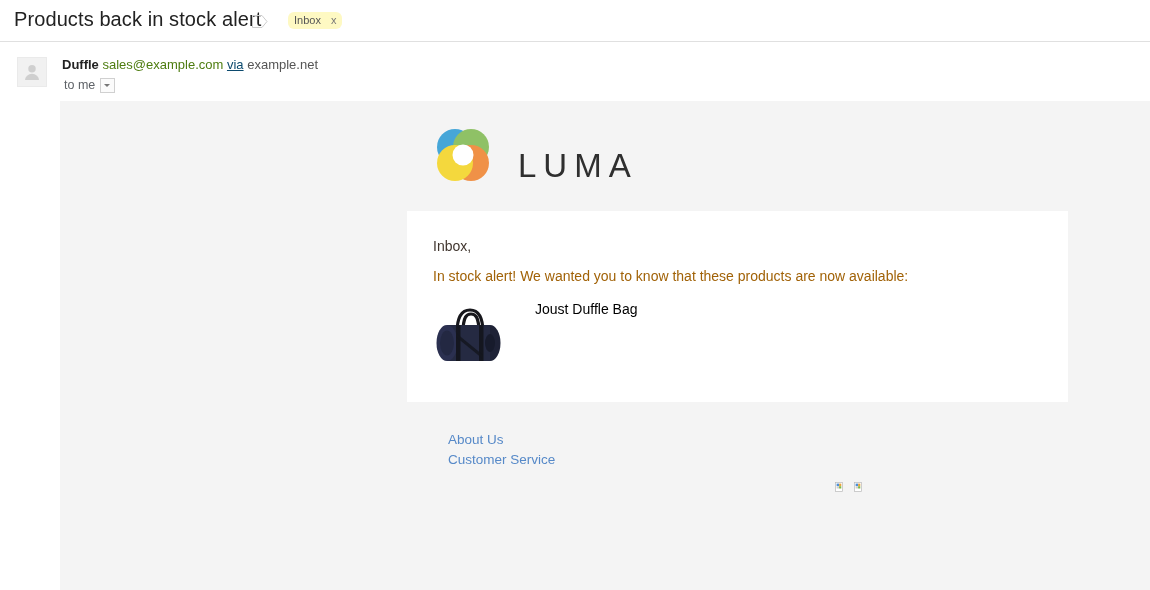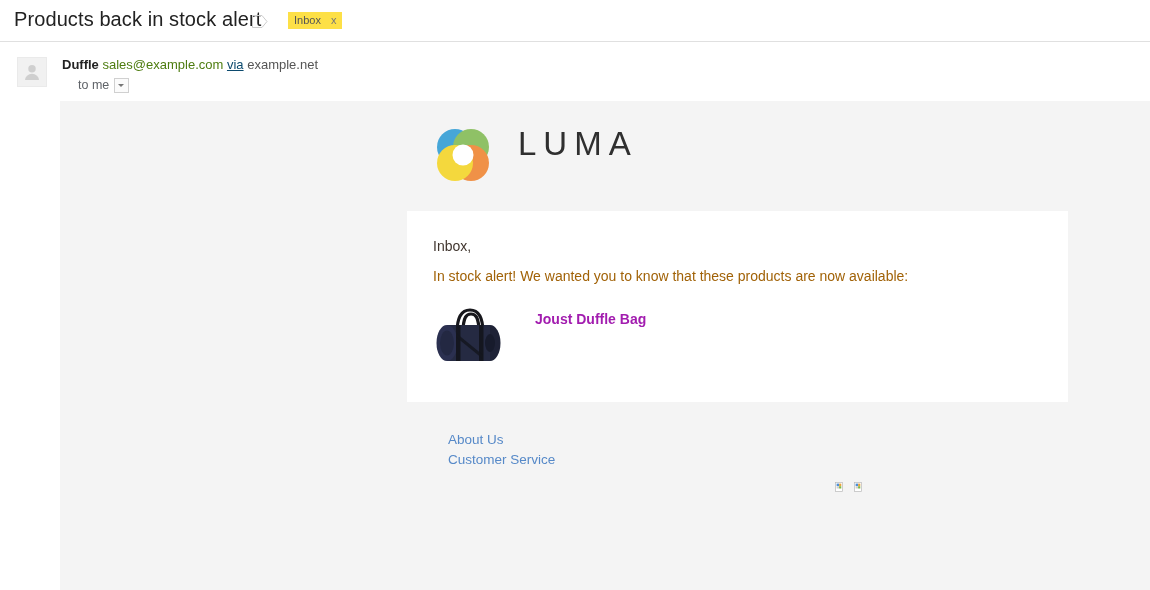--- a/index.html
+++ b/index.html
@@ -37,22 +37,22 @@
   }
   .label-tag-icon {
     position: absolute;
     left: 252px; top: 14px;
     width: 16px; height: 13px;
   }
   .inbox-chip {
     position: absolute;
     left: 288px; top: 12px;
     height: 17px;
-    background: #fde047;
-    border-radius: 0;
+    background: #fef9c3;
+    border-radius: 6px;
     display: flex;
     align-items: center;
     padding: 0 6px;
     box-sizing: border-box;
   }
   .inbox-chip .chip-label {
     font-size: 11px;
     color: #555555;
     line-height: 17px;
   }
@@ -97,21 +97,21 @@
     color: #222222;
   }
   .sender-email { color: #4d7c0f; }
   .via-word {
     text-decoration: underline;
     color: #0c4a6e;
   }
   .via-domain { color: #555555; }
   .to-line {
     position: absolute;
-    left: 78px; top: 34px;
+    left: 64px; top: 34px;
     font-size: 12.5px;
     color: #5f6368;
     line-height: 16px;
     display: flex;
     align-items: center;
   }
   .caret-box {
     display: inline-block;
     width: 13px; height: 13px;
     border: 1px solid #d0d0d0;
@@ -136,21 +136,21 @@
     width: 1090px;
     height: 489px;
     background: #f4f4f4;
     overflow: hidden;
   }
 
   .logo-row {
     position: absolute;
     left: 373px; top: 24px;
     display: flex;
-    align-items: flex-start;
+    align-items: flex-end;
   }
   .logo-mark {
     width: 60px; height: 60px;
     position: relative;
   }
   .logo-word {
     font-size: 33px;
     letter-spacing: 7px;
     color: #2f2f2f;
     margin-left: 25px;
@@ -184,24 +184,24 @@
     display: flex;
     align-items: flex-start;
   }
   .product-image {
     width: 78px; height: 70px;
     position: relative;
     flex: none;
   }
   .product-link {
     margin-left: 24px;
-    margin-top: 12px;
+    margin-top: 2px;
     font-size: 14px;
-    font-weight: bold;
-    color: #a21caf;
+    font-weight: normal;
+    color: #000000;
     text-decoration: none;
     cursor: pointer;
     white-space: nowrap;
   }
 
   .footer-links {
     position: absolute;
     left: 373px; top: 329px; margin-left: 15px;
   }
   .footer-link {

